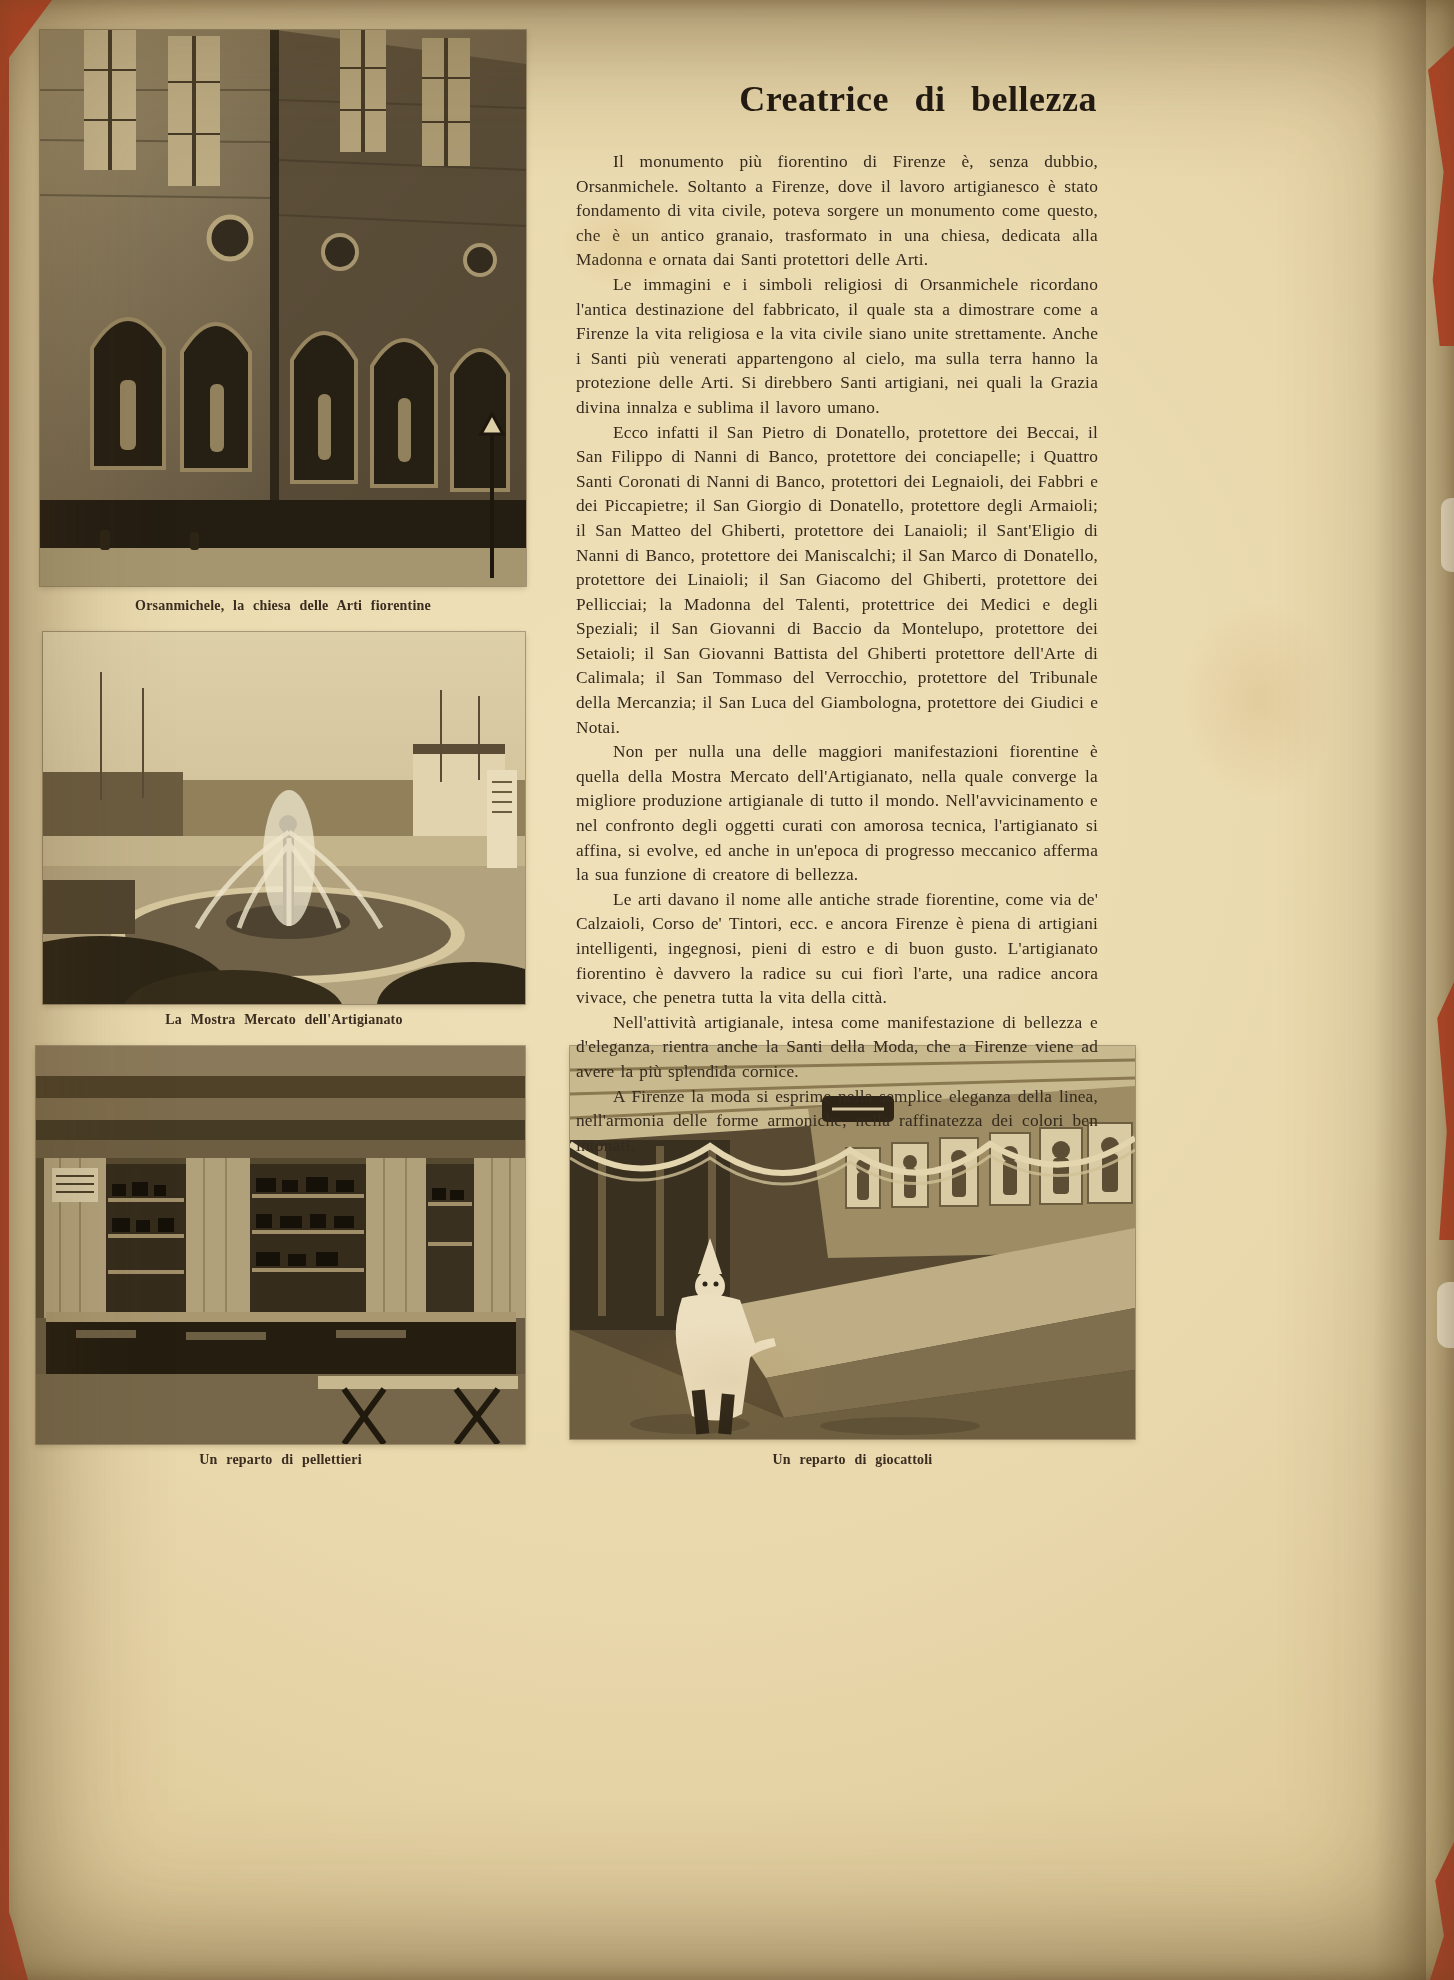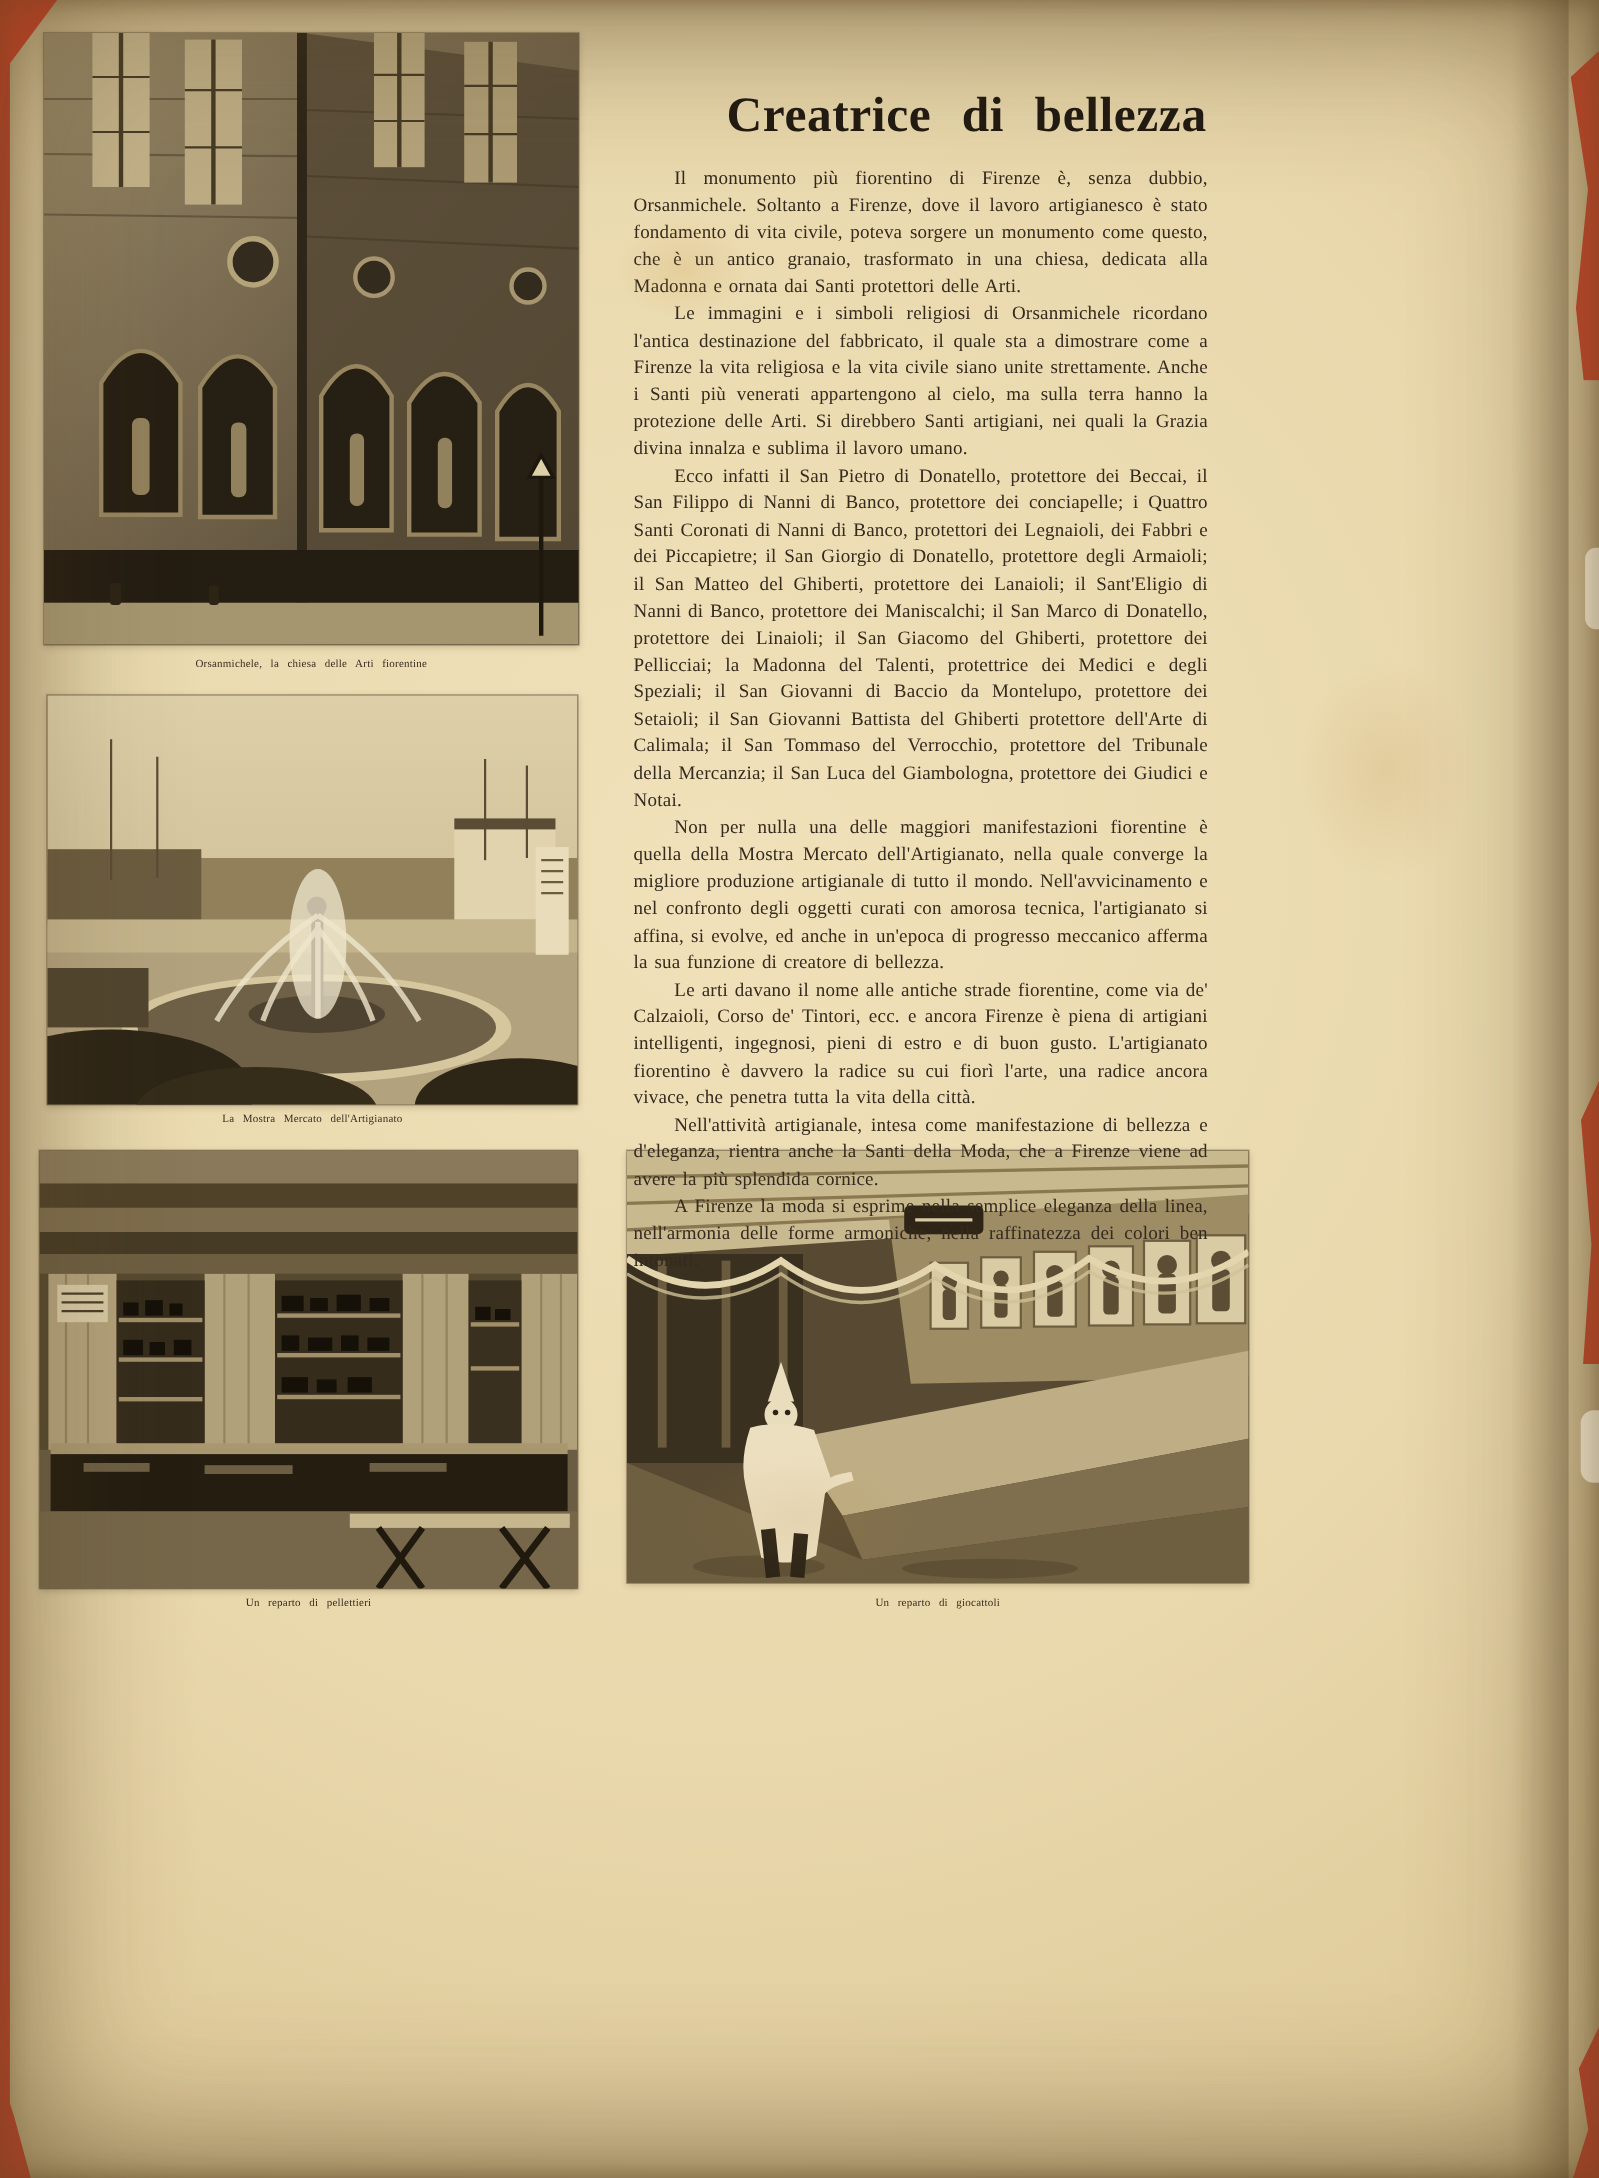--- a/index.html
+++ b/index.html
@@ -35,27 +35,27 @@
     clip-path:polygon(100% 0,22% 28%,58% 68%,0 100%,100% 100%);}
   .corner-bl{left:0;bottom:0;width:28px;height:96px;background:#b8432b;
     clip-path:polygon(0 0,46% 42%,100% 100%,0 100%);}
   .chip{position:absolute;pointer-events:none;background:#f5ecd3;}
   .chip.c1{right:0;top:498px;width:13px;height:74px;border-radius:10px 0 0 10px;}
   .chip.c2{right:0;top:1282px;width:17px;height:66px;border-radius:12px 0 0 12px;}
 
   
   .photo{position:absolute;background:#5c5038;box-shadow:0 0 0 1px rgba(60,45,25,.35), 0 2px 6px rgba(70,50,25,.25);}
   .photo svg{display:block;width:100%;height:100%;}
-  .caption{position:absolute;text-align:center;font-weight:normal;color:#3a2d20;
-    font-size:10px;letter-spacing:.2px;word-spacing:5px;}
+  .caption{position:absolute;text-align:center;font-weight:bold;color:#3a2d20;
+    font-size:14px;letter-spacing:.2px;word-spacing:5px;}
 
   
   .title{position:absolute;left:575px;top:78px;width:522px;
     text-align:right;font-weight:bold;color:#211a12;
-    font-size:45px;letter-spacing:.5px;word-spacing:16px;}
+    font-size:36px;letter-spacing:.5px;word-spacing:16px;}
   .article{position:absolute;left:576px;top:150px;width:522px;
     color:#342a1e;font-size:17.3px;line-height:24.6px;
     text-align:justify;letter-spacing:.2px;word-spacing:1.5px;}
   .article p{margin:0;text-indent:37px;}
   .article p.gap{margin-top:23px;}
 </style>
 </head>
 <body>
 
 <div id="page">

